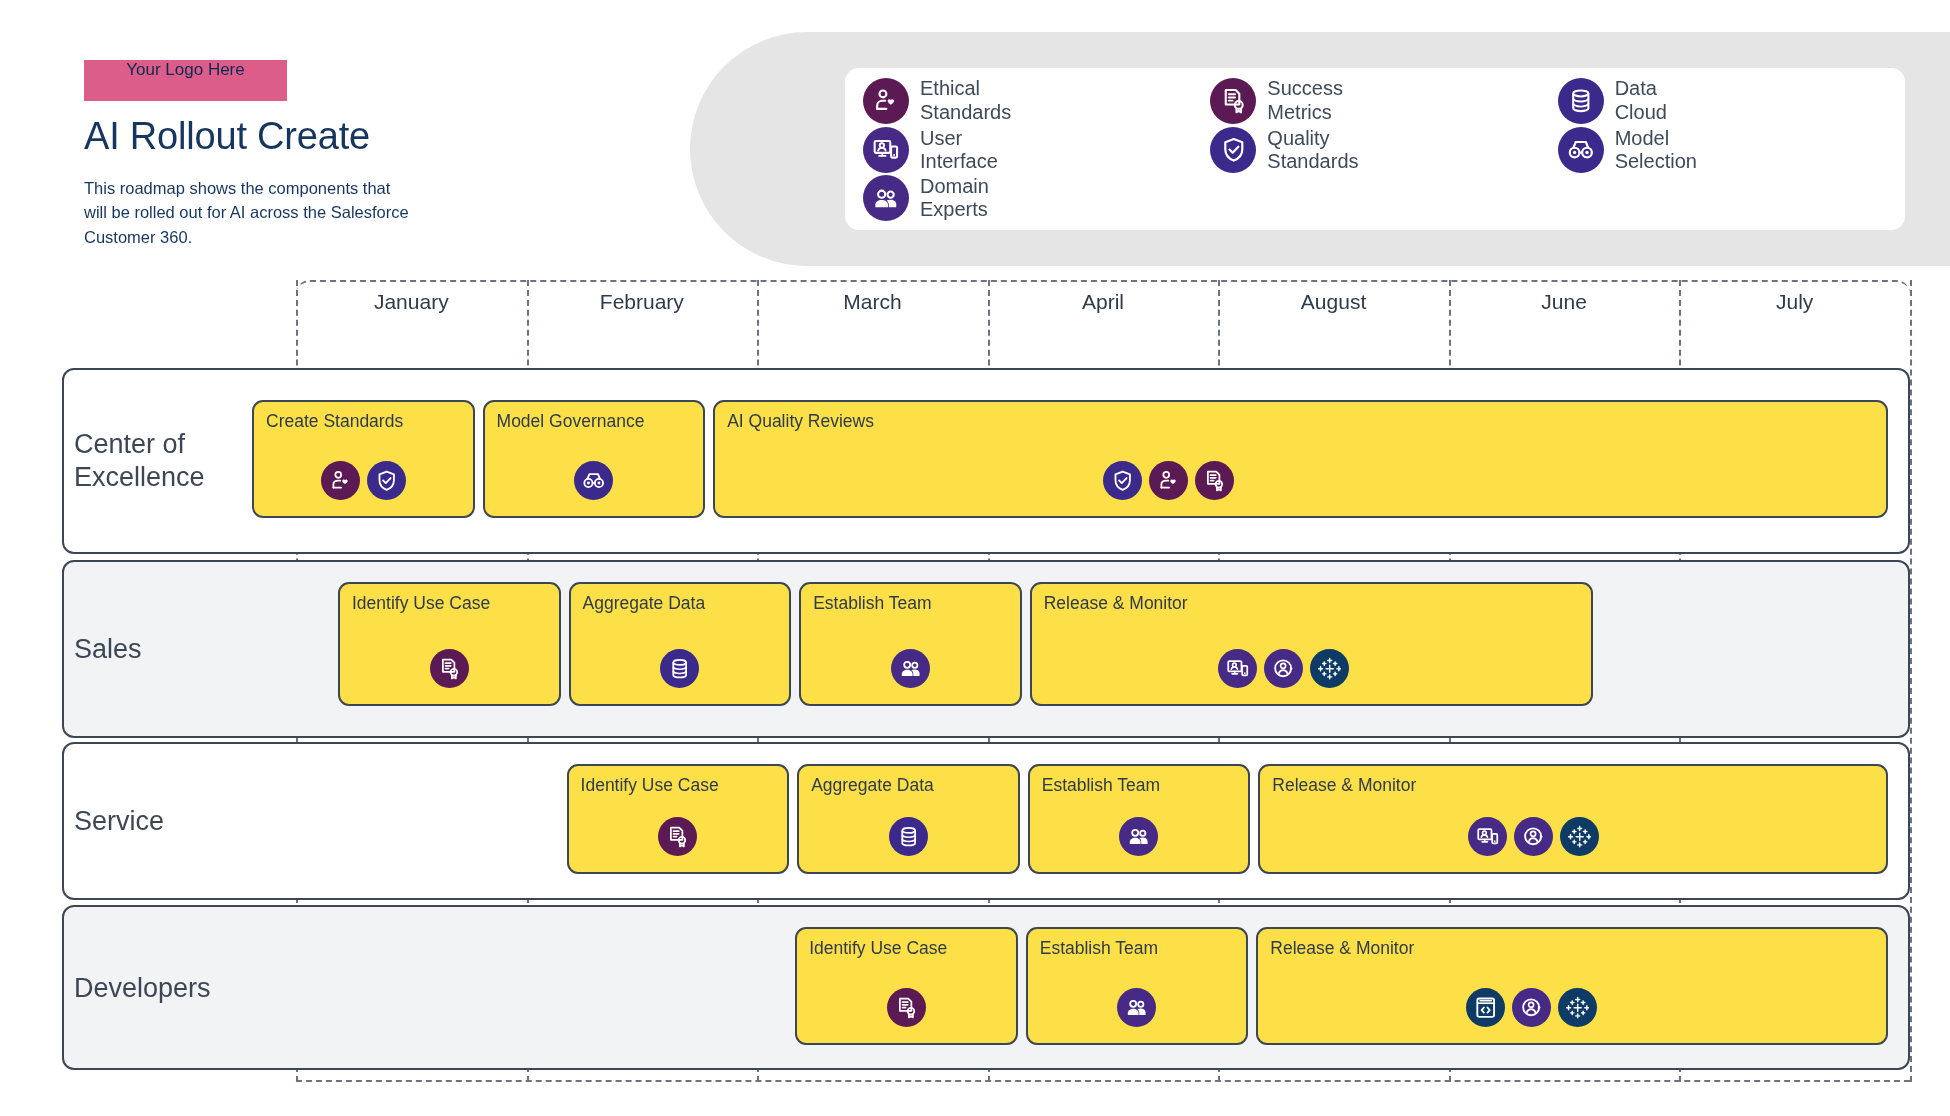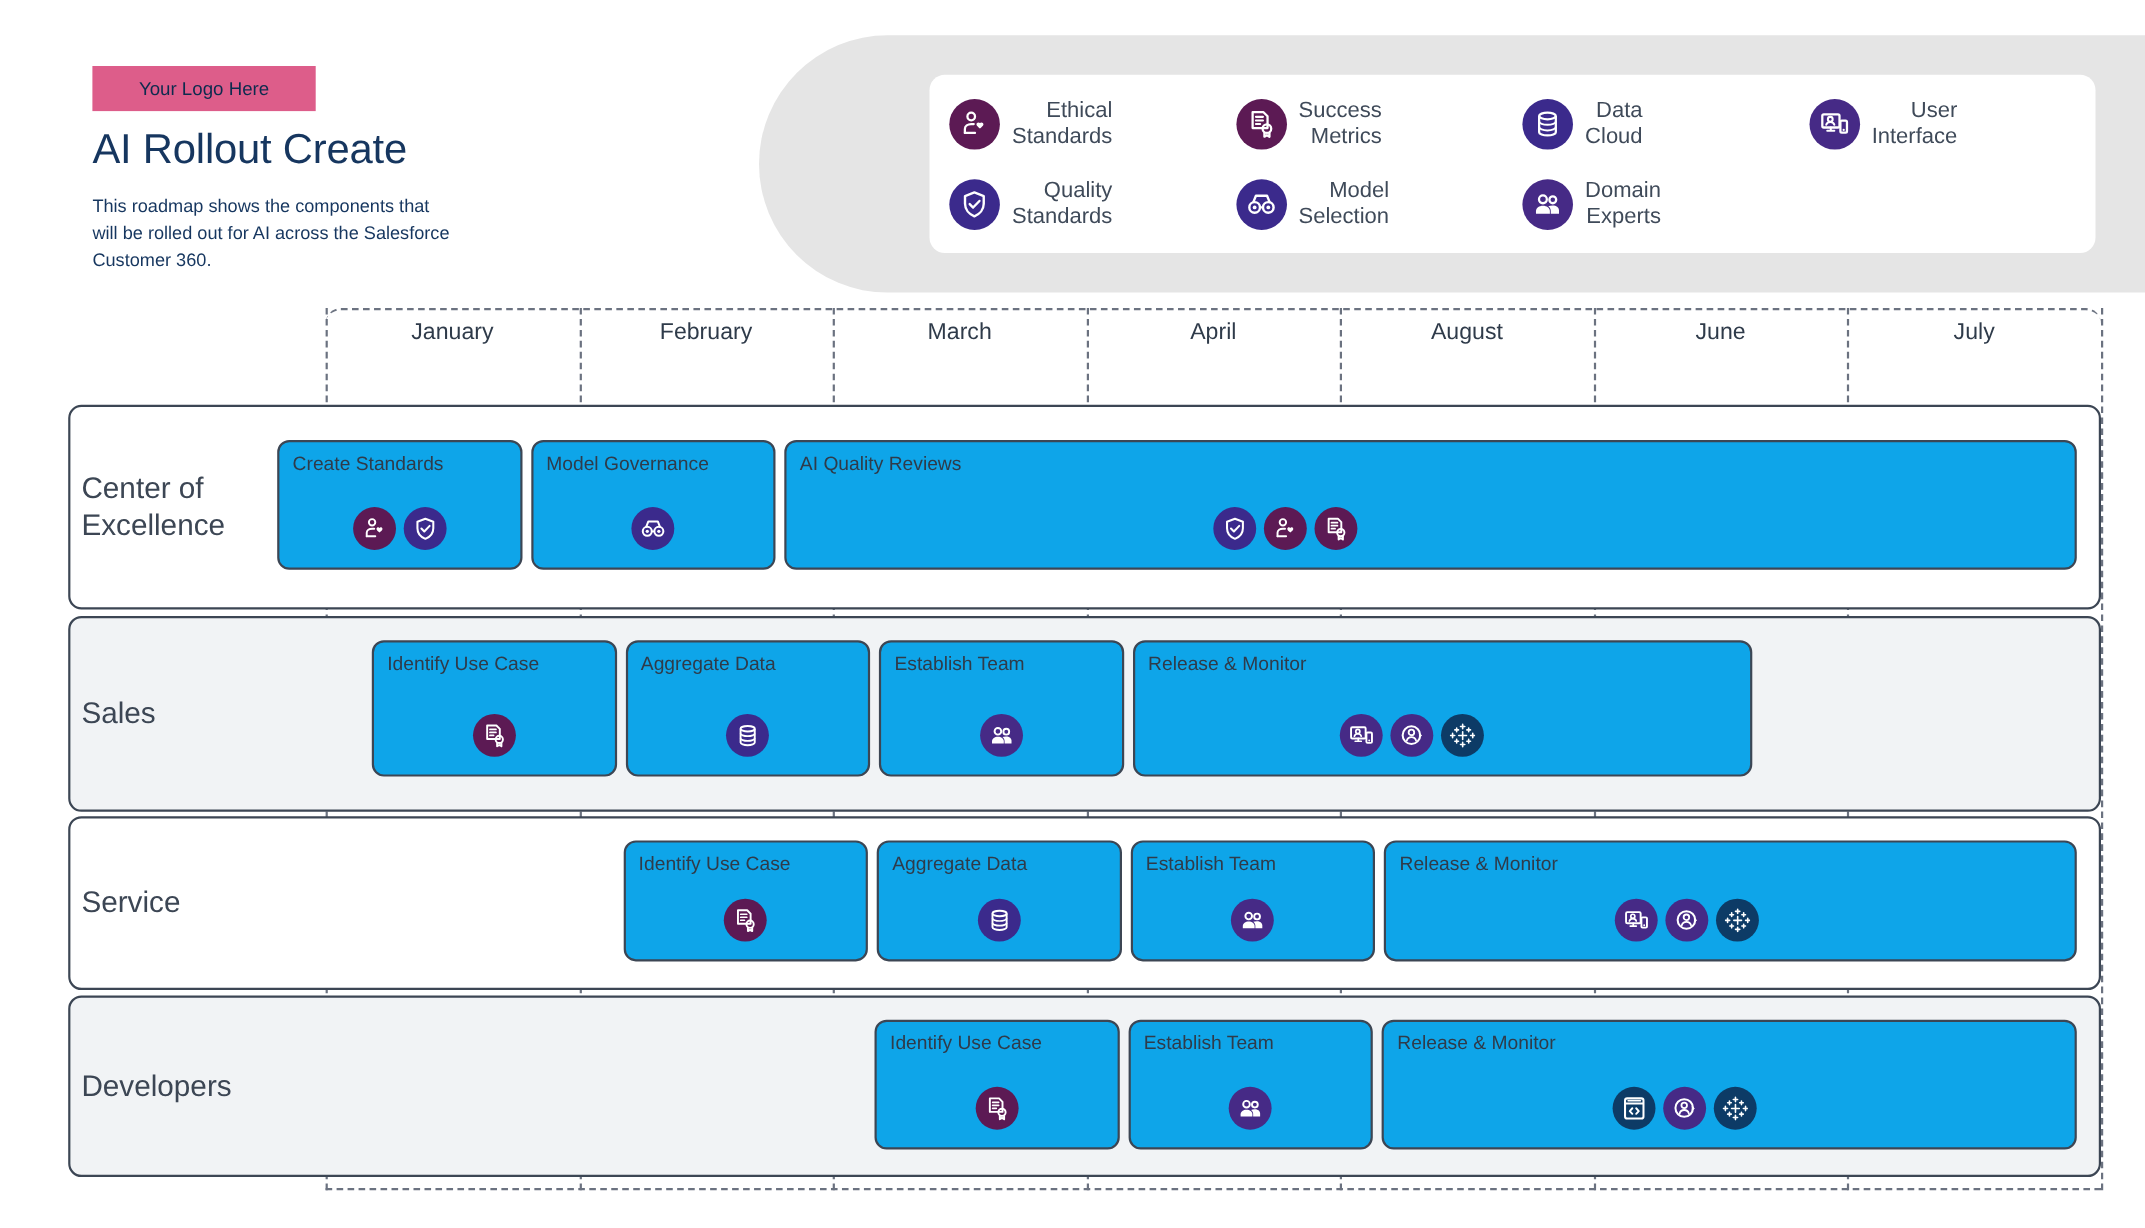--- a/index.html
+++ b/index.html
@@ -19,21 +19,21 @@
     background: #e5e5e5;
     border-top-left-radius: 200px;
     border-bottom-left-radius: 200px;
   }
 
   #logo-badge {
     position: absolute;
     left: 84px; top: 60px;
     width: 203px; height: 41px;
     background: #dd5d8a;
-    display: flex; align-items: center; justify-content: center;
+    display: flex; justify-content: center;
   }
   #logo-badge span {
     font-size: 17px; color: #0d2b4e; font-weight: 400;
   }
 
   #page-title {
     position: absolute;
     left: 84px; top: 115px;
     font-size: 38px; font-weight: 400;
     color: #16365f;
@@ -48,25 +48,24 @@
   }
 
   
   #legend-panel {
     position: absolute;
     left: 845px; top: 68px;
     width: 1060px; height: 162px;
     background: #ffffff;
     border-radius: 14px;
     display: grid;
-    grid-template-columns: repeat(4, 1fr);
+    grid-template-columns: repeat(3, 1fr);
     grid-template-rows: 1fr 1fr;
     align-items: center;
     padding: 8px 0 8px 18px;
-    text-align: right;
   }
   .legend-item {
     display: flex; align-items: center; gap: 11px;
   }
   .legend-label {
     font-size: 20px; color: #3f4a59; line-height: 1.18;
     max-width: 130px;
   }
 
   .ico {
@@ -134,21 +133,21 @@
     transform: translateY(-50%);
     font-size: 27px;
     color: #3c4654;
     line-height: 1.22;
     width: 200px;
   }
 
   
   .card {
     position: absolute;
-    background: #0ea5e9;
+    background: #fde047;
     border: 2.5px solid #3c4654;
     border-radius: 11px;
   }
   .card-title {
     position: absolute;
     left: 12px; top: 9px;
     font-size: 17.5px;
     color: #2f3b4a;
     white-space: nowrap;
   }

